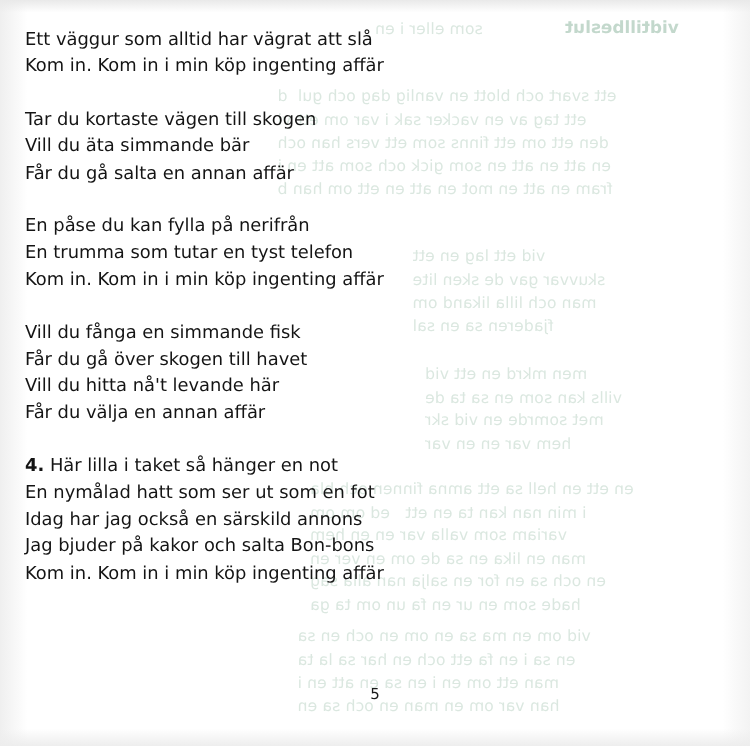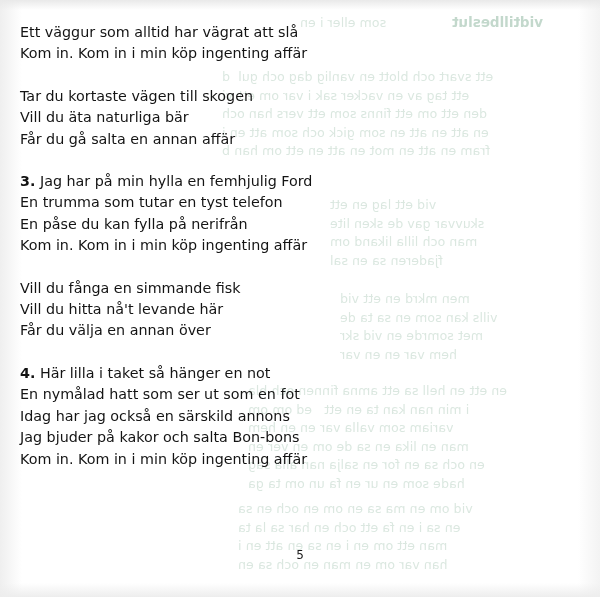--- a/index.html
+++ b/index.html
@@ -138,35 +138,35 @@
 
   <div class="lyrics">
 
     <div class="stanza">
       <div class="line">Ett väggur som alltid har vägrat att slå</div>
       <div class="line">Kom in. Kom in i min köp ingenting affär</div>
     </div>
 
     <div class="stanza">
       <div class="line">Tar du kortaste vägen till skogen</div>
-      <div class="line">Vill du äta naturliga bär</div>
+      <div class="line">Vill du äta simmande bär</div>
       <div class="line">Får du gå salta en annan affär</div>
     </div>
 
     <div class="stanza">
-      <div class="line"><span class="num">3.</span><span> Jag har på min hylla en femhjulig Ford</span></div>
+      <div class="line">En påse du kan fylla på nerifrån</div>
       <div class="line">En trumma som tutar en tyst telefon</div>
-      <div class="line">En påse du kan fylla på nerifrån</div>
       <div class="line">Kom in. Kom in i min köp ingenting affär</div>
     </div>
 
     <div class="stanza">
       <div class="line">Vill du fånga en simmande fisk</div>
+      <div class="line">Får du gå över skogen till havet</div>
       <div class="line">Vill du hitta nå't levande här</div>
-      <div class="line">Får du välja en annan över</div>
+      <div class="line">Får du välja en annan affär</div>
     </div>
 
     <div class="stanza">
       <div class="line"><span class="num">4.</span><span> Här lilla i taket så hänger en not</span></div>
       <div class="line">En nymålad hatt som ser ut som en fot</div>
       <div class="line">Idag har jag också en särskild annons</div>
       <div class="line">Jag bjuder på kakor och salta Bon-bons</div>
       <div class="line">Kom in. Kom in i min köp ingenting affär</div>
     </div>
 

